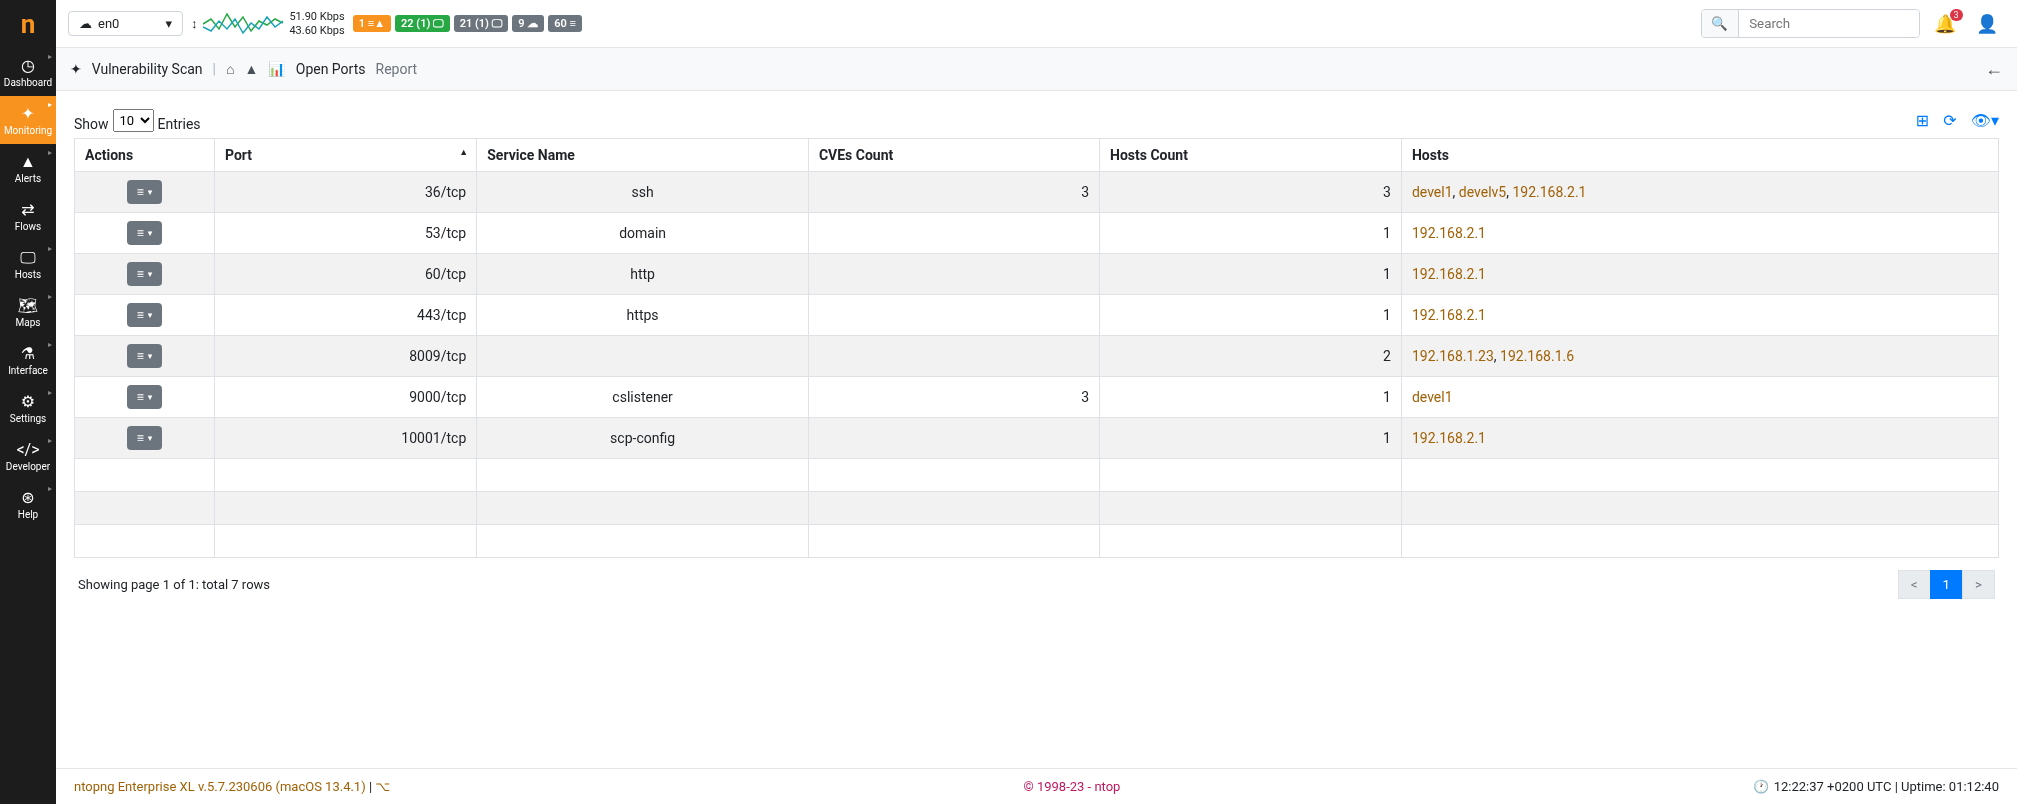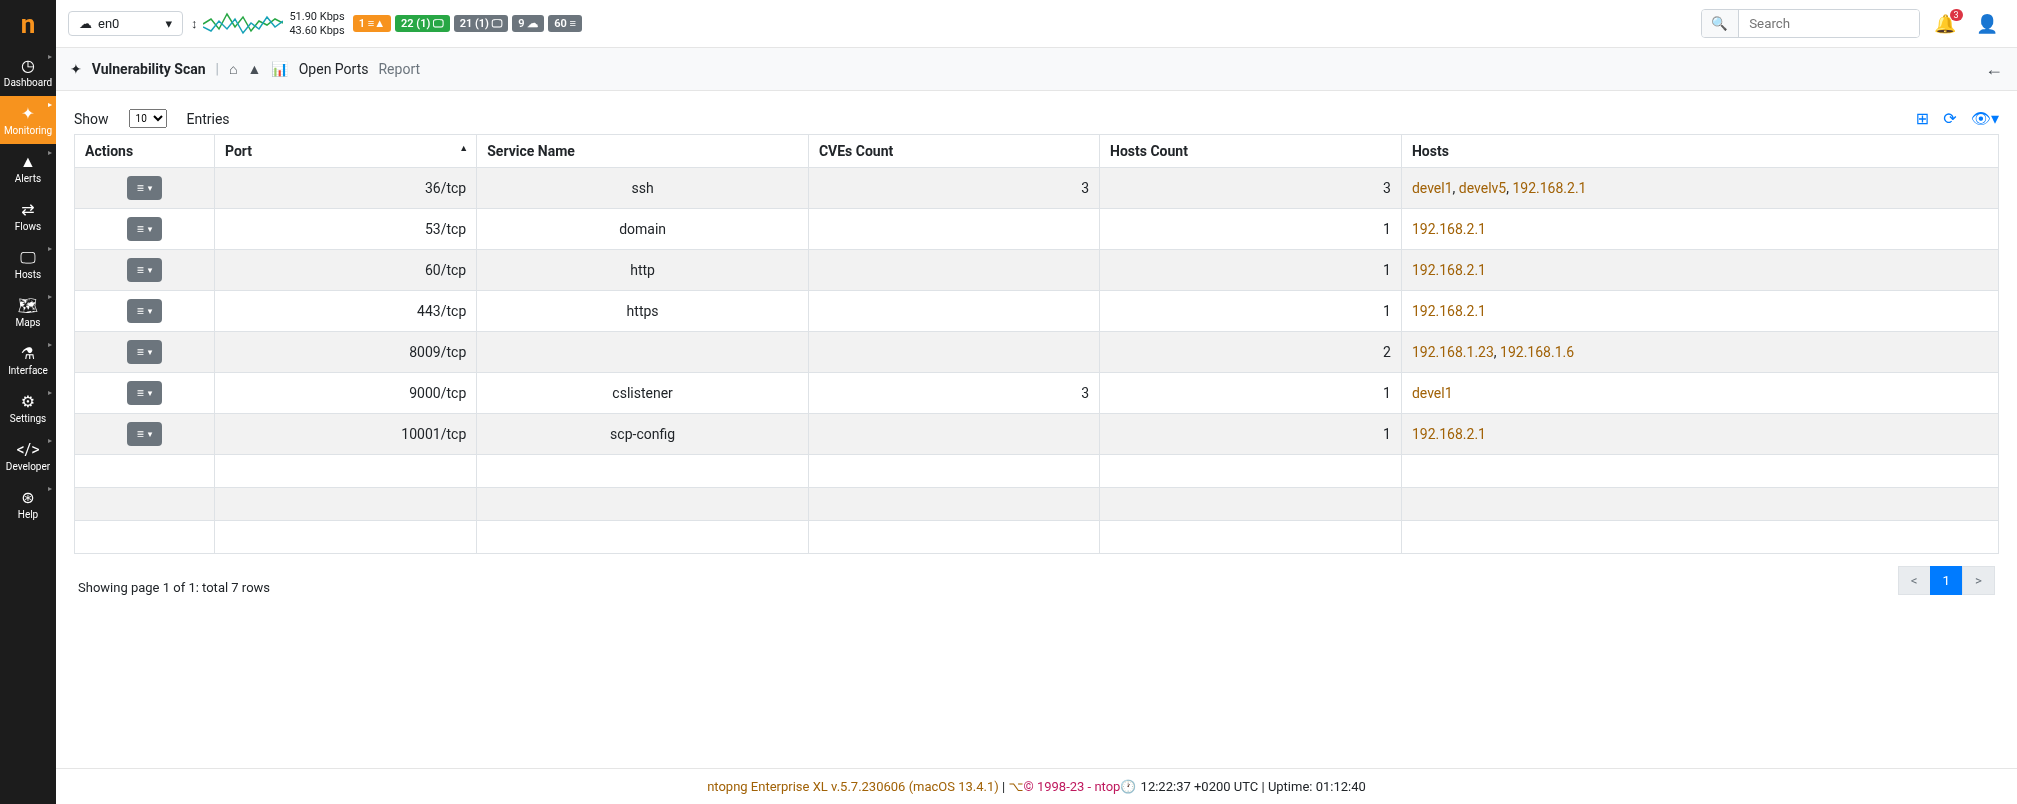--- a/index.html
+++ b/index.html
@@ -44,45 +44,45 @@
 .page-head .icon-link{color:#495057;cursor:pointer}
 .page-head .active-tab{font-weight:400;color:#212529}
 .page-head .inactive-tab{color:#6c757d;cursor:pointer}
 .page-head-spacer{flex:1}
 .back-arrow{font-size:18px;color:#495057;cursor:pointer}
 
 
 .content{padding:18px;flex:1}
 .card{background:#fff}
 .table-controls{display:flex;align-items:center;justify-content:space-between;margin-bottom:6px}
-.show-entries{display:flex;align-items:center;gap:20px;font-size:14px}
-.show-entries select{font-size:10px;padding:2px}
+.show-entries{display:flex;align-items:flex-end;gap:4px;font-size:14px}
+.show-entries select{font-size:13px;padding:2px}
 .table-icons{display:flex;gap:14px;color:#007bff;font-size:16px}
 .table-icons span{cursor:pointer}
 
 
 table{width:100%;border-collapse:collapse;border:1px solid #dee2e6}
 th,td{padding:8px 10px;border:1px solid #dee2e6;font-size:14px}
 th{text-align:left;font-weight:700;background:#fff;position:relative}
 th.sort::after{content:"▲";font-size:9px;position:absolute;right:8px;top:8px}
 tbody tr.striped{background:#f2f2f2}
 td.num{text-align:right}
 td.center{text-align:center}
 td.action{text-align:center;width:140px}
 .action-btn{background:#6c757d;color:#fff;border:none;border-radius:4px;padding:5px 10px;font-size:12px;cursor:pointer;display:inline-flex;align-items:center;gap:4px}
 .action-btn::after{content:"▾";font-size:9px}
 
 
-.table-foot{display:flex;justify-content:space-between;align-items:flex-end;padding:12px 4px}
+.table-foot{display:flex;justify-content:space-between;align-items:center;padding:12px 4px}
 .pager{display:flex}
 .pager button{border:1px solid #dee2e6;background:#e9ecef;color:#6c757d;padding:6px 12px;cursor:pointer;margin-left:-1px}
 .pager button.active{background:#007bff;color:#fff;border-color:#007bff}
 
 
-.page-footer{border-top:1px solid #e5e5e5;padding:10px 18px;display:flex;justify-content:center;align-items:center;font-size:13px}
+.page-footer{border-top:1px solid #e5e5e5;padding:10px 18px;display:flex;justify-content:space-between;align-items:center;font-size:13px}
 .page-footer .mid{color:#be185d}
 .page-footer .right{display:flex;align-items:center;gap:4px}
 </style>
 </head>
 <body>
 
 <div class="sidebar">
   <div class="logo">
       <span class="logo-n">n</span>
     </div>
@@ -170,21 +170,21 @@
     </div>
     <div class="notif">
       <span>🔔</span>
       <span class="notif-badge">3</span>
     </div>
     <div class="user-ico"><span>👤</span></div>
   </div>
 
   <div class="page-head">
     <span>✦</span>
-    <span style="font-weight:700">Vulnerability Scan</span>
+    <span style="font-weight:400">Vulnerability Scan</span>
     <span class="sep">|</span>
     <span class="icon-link">⌂</span>
     <span class="icon-link">▲</span>
     <span class="icon-link">📊</span>
     <span class="active-tab">Open Ports</span>
     <span class="inactive-tab">Report</span>
     <div class="page-head-spacer"></div>
     <span class="back-arrow">←</span>
   </div>
 

